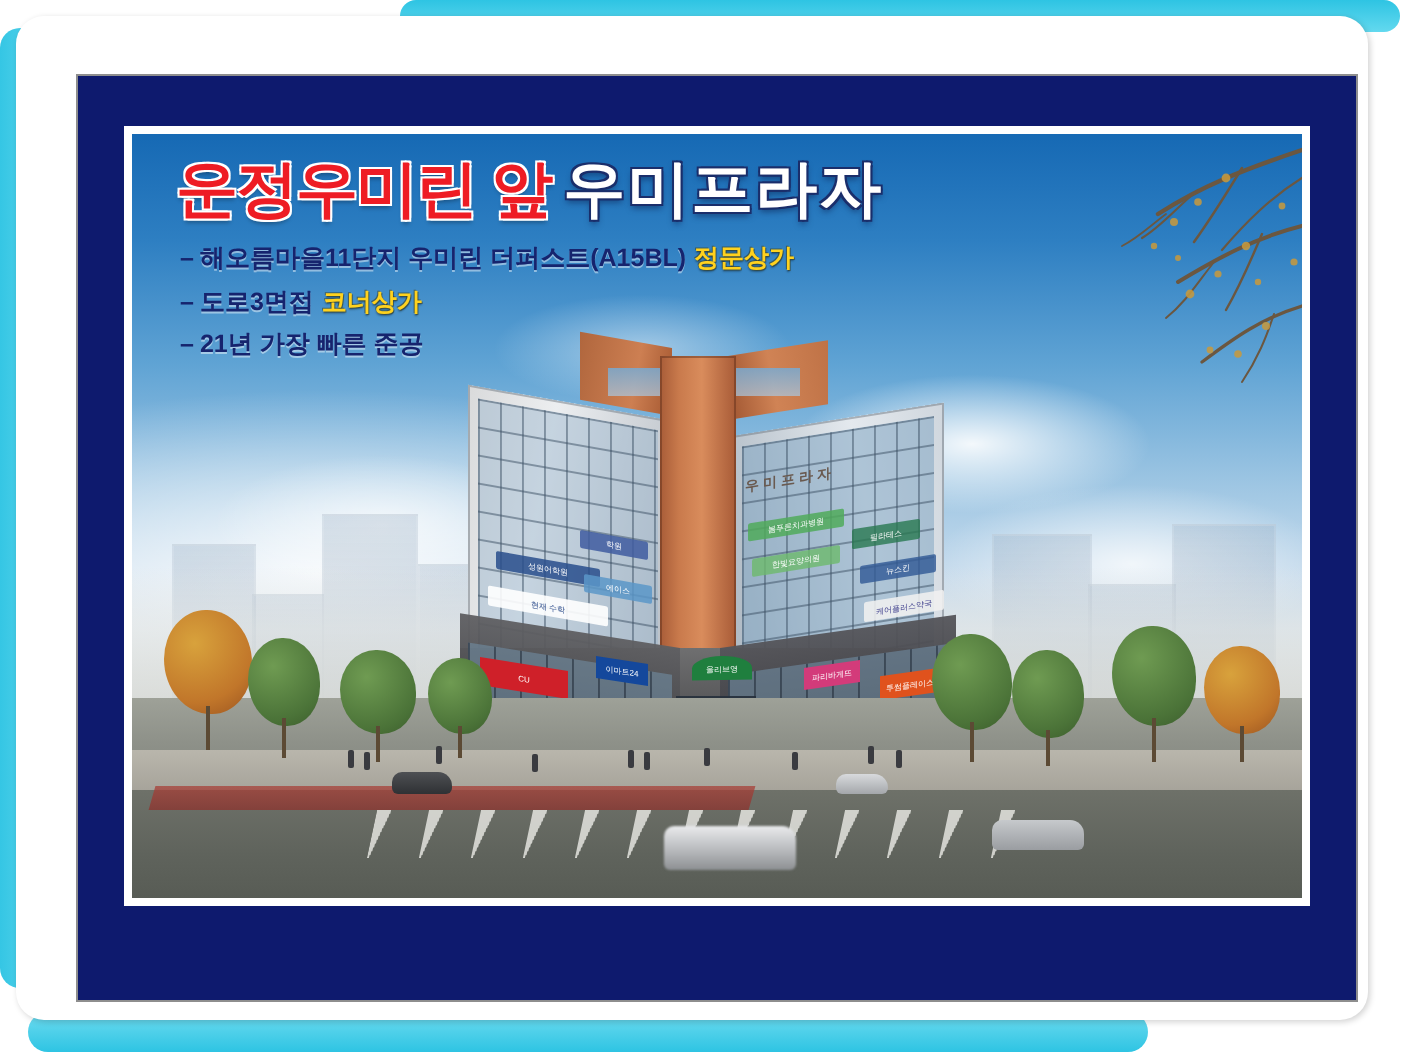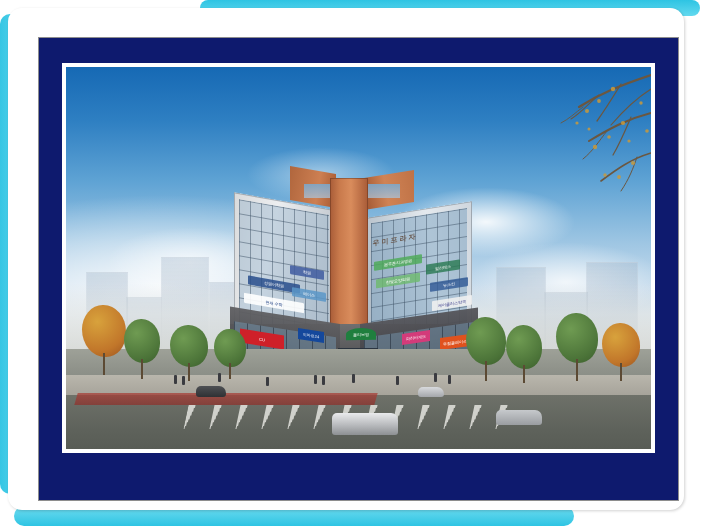--- a/index.html
+++ b/index.html
@@ -514,20 +514,34 @@
           <div class="person" style="left:116px; top:309px;"></div>
           <div class="person" style="left:152px; top:306px;"></div>
           <div class="person" style="left:200px; top:310px;"></div>
           <div class="person" style="left:248px; top:308px;"></div>
           <div class="person" style="left:256px; top:309px;"></div>
           <div class="person" style="left:286px; top:307px;"></div>
           <div class="person" style="left:330px; top:309px;"></div>
           <div class="person" style="left:368px; top:306px;"></div>
           <div class="person" style="left:382px; top:308px;"></div>
 
-
+          <div class="headline">
+            <span class="hl-red">운정우미린 앞</span><span class="hl-white">우미프라자</span>
+          </div>
+
+          <div class="bullets">
+            <span class="bullet">
+              <span class="dash">–</span><span class="b-text">해오름마을11단지 우미린 더퍼스트(A15BL)</span><span class="b-hi">정문상가</span>
+            </span>
+            <span class="bullet">
+              <span class="dash">–</span><span class="b-text">도로3면접</span><span class="b-hi">코너상가</span>
+            </span>
+            <span class="bullet">
+              <span class="dash">–</span><span class="b-text">21년 가장 빠른 준공</span>
+            </span>
+          </div>
 
 
         </div>
       </div>
     </div>
   </div>
 </div>
 
 </body></html>

